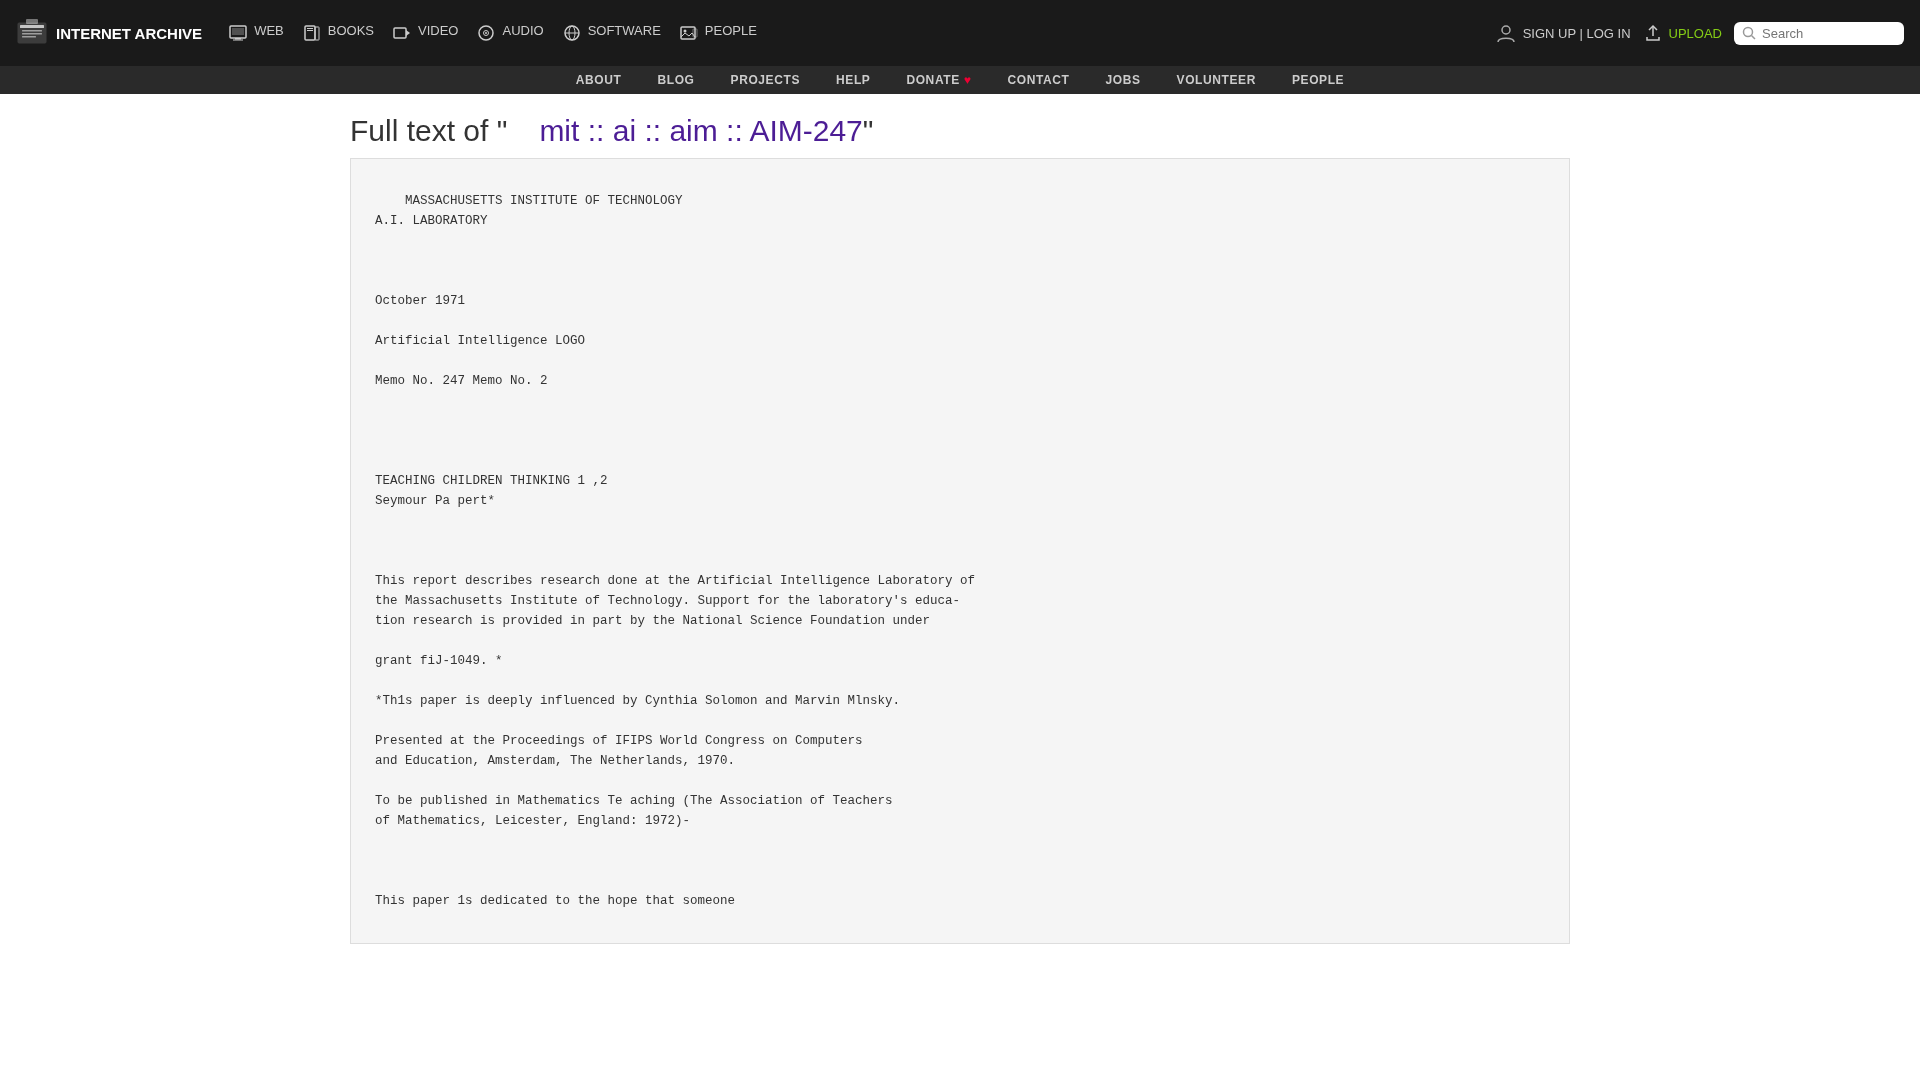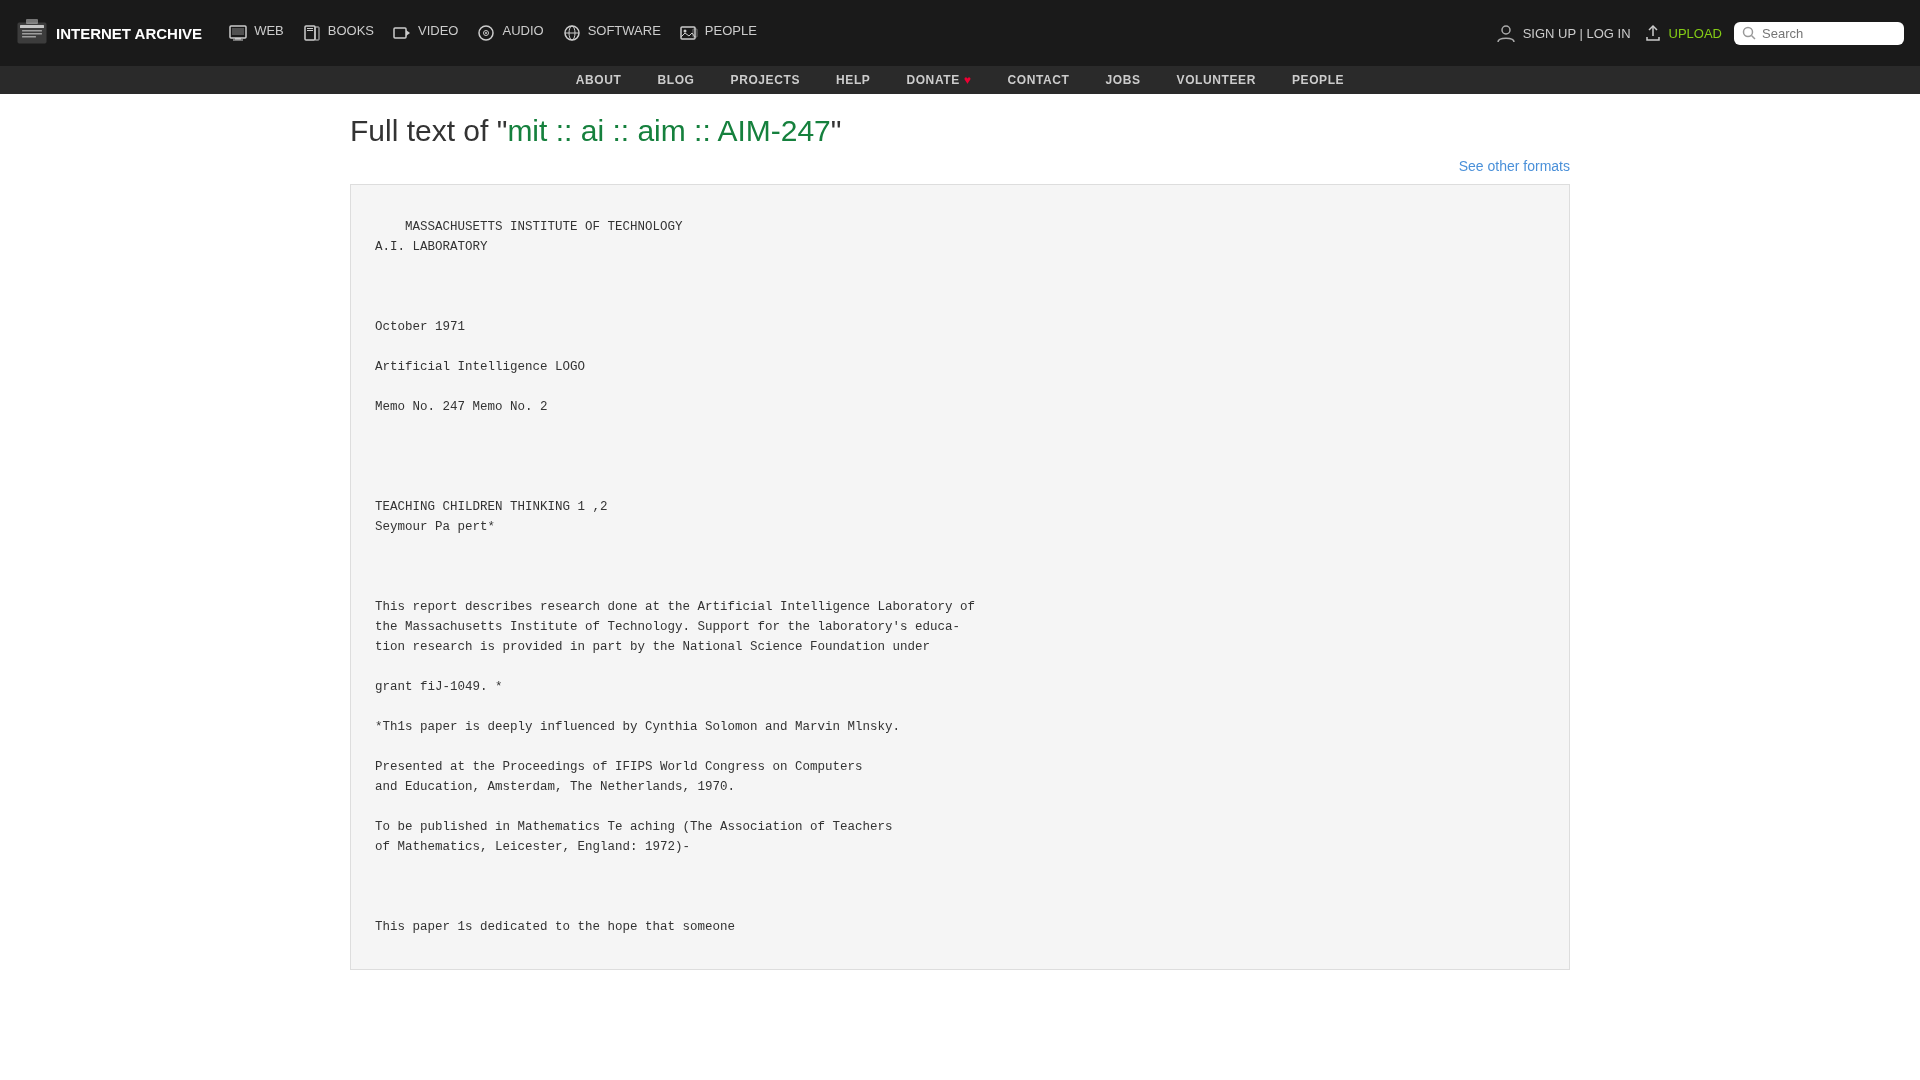--- a/index.html
+++ b/index.html
@@ -110,22 +110,23 @@
     }
     #page-title-area {
       margin-bottom: 10px;
     }
     #page-title-area h1 {
       font-size: 30px;
       font-weight: normal;
       color: #333;
     }
     #page-title-area h1 a {
-      color: #15803d;
-      text-decoration: none;
+      color: #4c1d95;
+      text-decoration: none;
+      margin-left: 32px;
     }
     #see-other-formats {
       text-align: right;
       margin-bottom: 10px;
     }
     #see-other-formats a {
       color: #4a90d9;
       text-decoration: none;
       font-size: 14px;
       cursor: pointer;
@@ -250,23 +251,20 @@
   <a class="sec-nav-item" href="#">VOLUNTEER</a>
   <a class="sec-nav-item" href="#">PEOPLE</a>
 </nav>
 
 <div id="main">
   <div id="page-title-area">
     <h1>
       <span>Full text of "</span><a href="#">mit :: ai :: aim :: AIM-247</a><span>"</span>
     </h1>
   </div>
-  <div id="see-other-formats">
-    <a href="#">See other formats</a>
-  </div>
   <div id="text-content-box">
     <span>MASSACHUSETTS INSTITUTE OF TECHNOLOGY
 A.I. LABORATORY
 
 
 
 October 1971
 
 Artificial Intelligence LOGO
 

